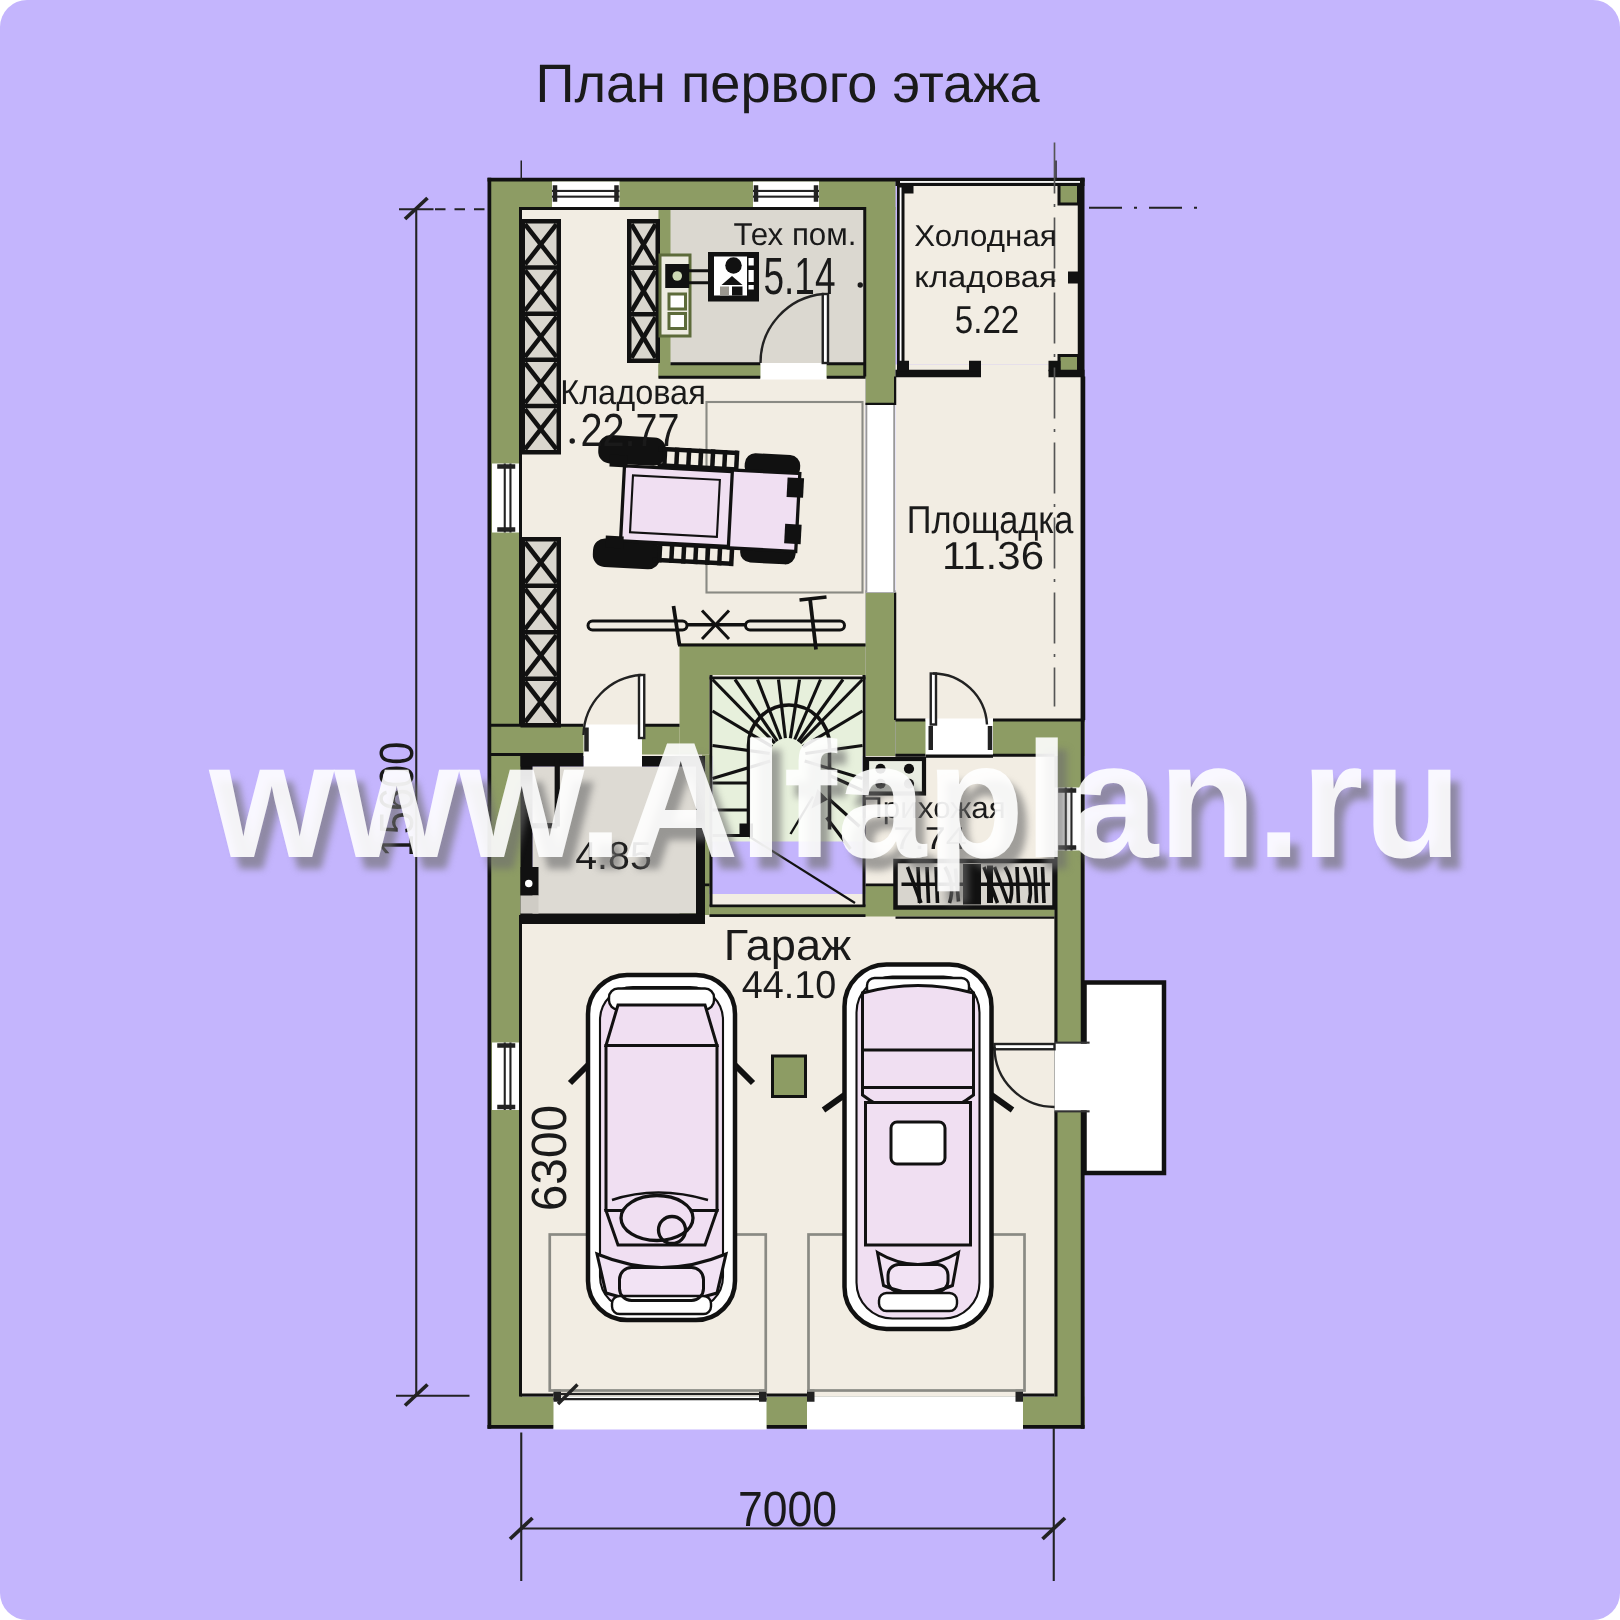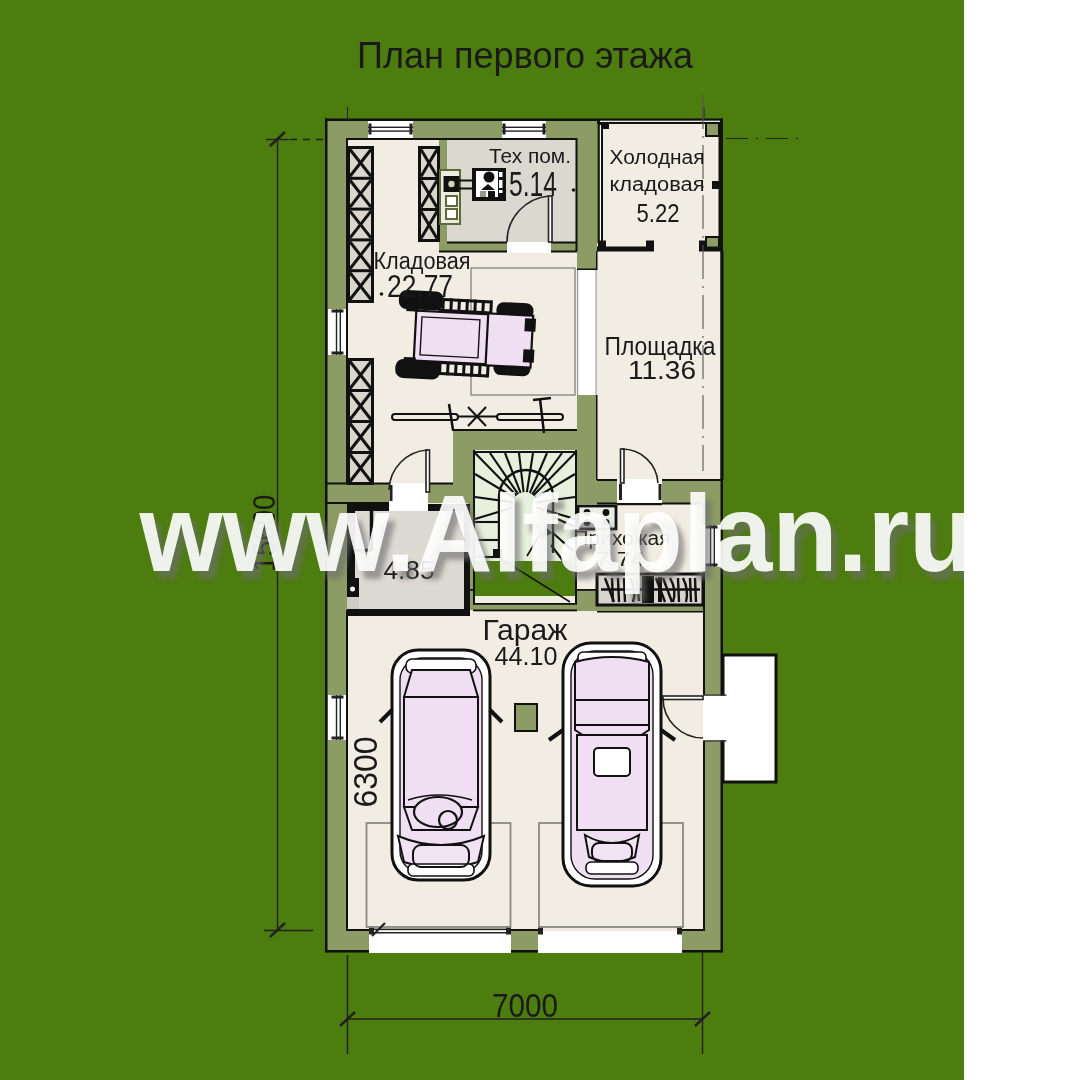--- a/index.html
+++ b/index.html
@@ -1,16 +1,16 @@
 <!DOCTYPE html>
 <html><head>
 <meta charset="utf-8">
 <style>
   html,body{margin:0;padding:0;background:#fff;}
-  #page{width:964px;height:1080px;position:relative;background:#4d7c0f;overflow:hidden;}
+  #page{width:1080px;height:1080px;position:relative;background:#c4b5fd;overflow:hidden;border-radius:18px;}
   svg{position:absolute;left:0;top:0;}
   text{font-family:"Liberation Sans", sans-serif;}
 </style>
 </head>
 <body>
 <div id="page">
 <svg width="1080" height="1080" viewBox="0 0 1080 1080">
 
 <text x="525" y="68" font-size="36" fill="#1a1a1a" text-anchor="middle" textLength="336" lengthAdjust="spacingAndGlyphs">План первого этажа</text>
 

